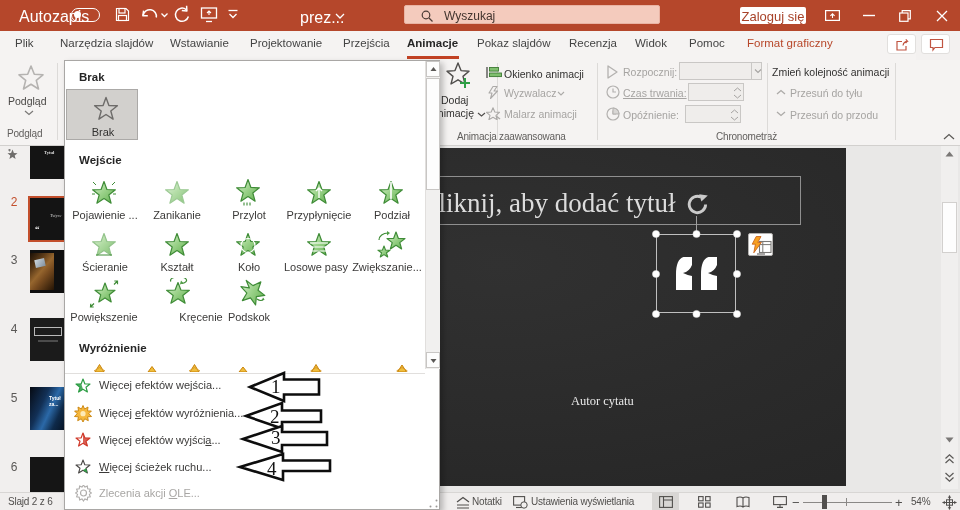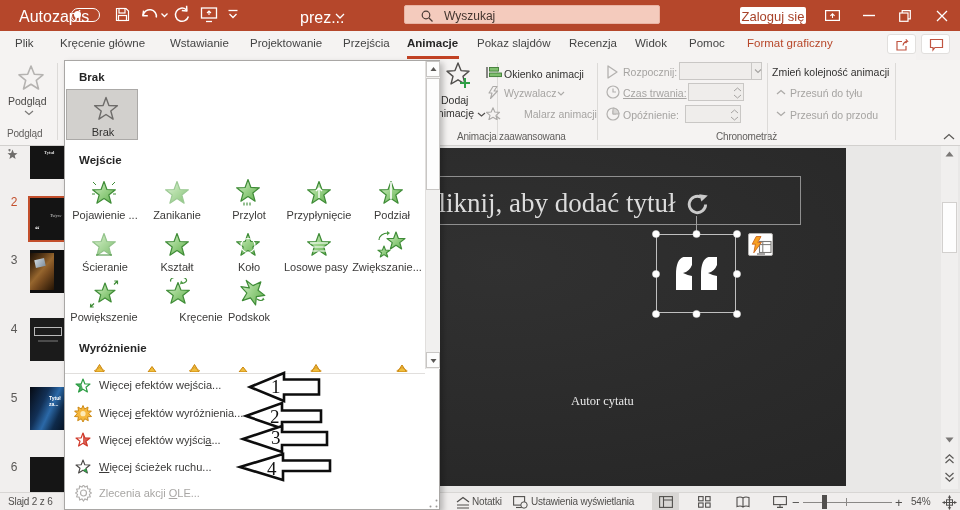--- a/index.html
+++ b/index.html
@@ -109,21 +109,21 @@
       <rect x="0.7" y="3" width="8.3" height="8.3" fill="none" stroke="#fff" stroke-width="1.2"></rect>
       <path d="M3.2 3 V0.7 H11.3 V8.8 H9" fill="none" stroke="#fff" stroke-width="1.2"></path>
     </svg>
 
     <svg class="abs" style="left:936px; top:10px;" width="12" height="12" viewBox="0 0 12 12">
       <path d="M1 1 L11 11 M11 1 L1 11" stroke="#fff" stroke-width="1.3"></path>
     </svg>
   </div>
   <div id="tabrow">
     <span class="tab" style="left:15px;">Plik</span>
-    <span class="tab" style="left:60px;">Kręcenie główne</span>
+    <span class="tab" style="left:60px;">Narzędzia slajdów</span>
     <span class="tab" style="left:170px;">Wstawianie</span>
     <span class="tab" style="left:250px;">Projektowanie</span>
     <span class="tab" style="left:343px;">Przejścia</span>
     <span class="tab" style="left:407px; color:#262626; font-weight:bold;">Animacje</span>
     <div class="abs" style="left:407px; top:25px; width:52px; height:2.6px; background:#C24224;"></div>
     <span class="tab" style="left:477px;">Pokaz slajdów</span>
     <span class="tab" style="left:569px;">Recenzja</span>
     <span class="tab" style="left:635px;">Widok</span>
     <span class="tab" style="left:689px;">Pomoc</span>
     <span class="tab" style="left:747px; color:#B7472A;">Format graficzny</span>
@@ -176,21 +176,21 @@
     </svg>
     <span class="ribtxt dis" style="left:504px; top:27px;">Wyzwalacz</span>
     <svg class="abs" style="left:557px; top:31px;" width="8" height="6" viewBox="0 0 8 6">
       <path d="M1 1 l3 3 l3 -3" fill="none" stroke="#ACAAA8" stroke-width="1.1"></path>
     </svg>
 
     <svg class="abs" style="left:486px; top:47px;" width="16" height="13" viewBox="0 0 16 13">
       <path d="M7 0.8 L8.8 5 L13.5 5.4 L10 8.3 L11.1 12.7 L7 10.2 L2.9 12.7 L4 8.3 L0.5 5.4 L5.2 5 Z" fill="none" stroke="#ACAAA8" stroke-width="1.1" stroke-linejoin="round"></path>
       <path d="M10 9 l4 3" stroke="#ACAAA8" stroke-width="1.4"></path>
     </svg>
-    <span class="ribtxt dis" style="left:524px; top:48px;text-align:center;">Malarz animacji</span>
+    <span class="ribtxt dis" style="left:504px; top:48px;text-align:center;">Malarz animacji</span>
     <div class="vsep" style="left:597px;"></div>
 
     <svg class="abs" style="left:606px; top:5px;" width="13" height="14" viewBox="0 0 13 14">
       <path d="M2 1 L11 7 L2 13 Z" fill="none" stroke="#B3B1AF" stroke-width="1.3" stroke-linejoin="round"></path>
     </svg>
     <span class="ribtxt dis" style="left:623px; top:6px;">Rozpocznij:</span>
     <div class="abs" style="left:679px; top:2px; width:83px; height:18px; background:#EFEDEB; border:1px solid #C9C7C5;">
       <div class="abs" style="left:71px; top:0; width:1px; height:16px; background:#C9C7C5;"></div>
       <svg class="abs" style="left:74px; top:6px;" width="8" height="5" viewBox="0 0 8 5">
         <path d="M1 0.5 l3 3 l3 -3" fill="none" stroke="#A5A3A1" stroke-width="1.1"></path>

